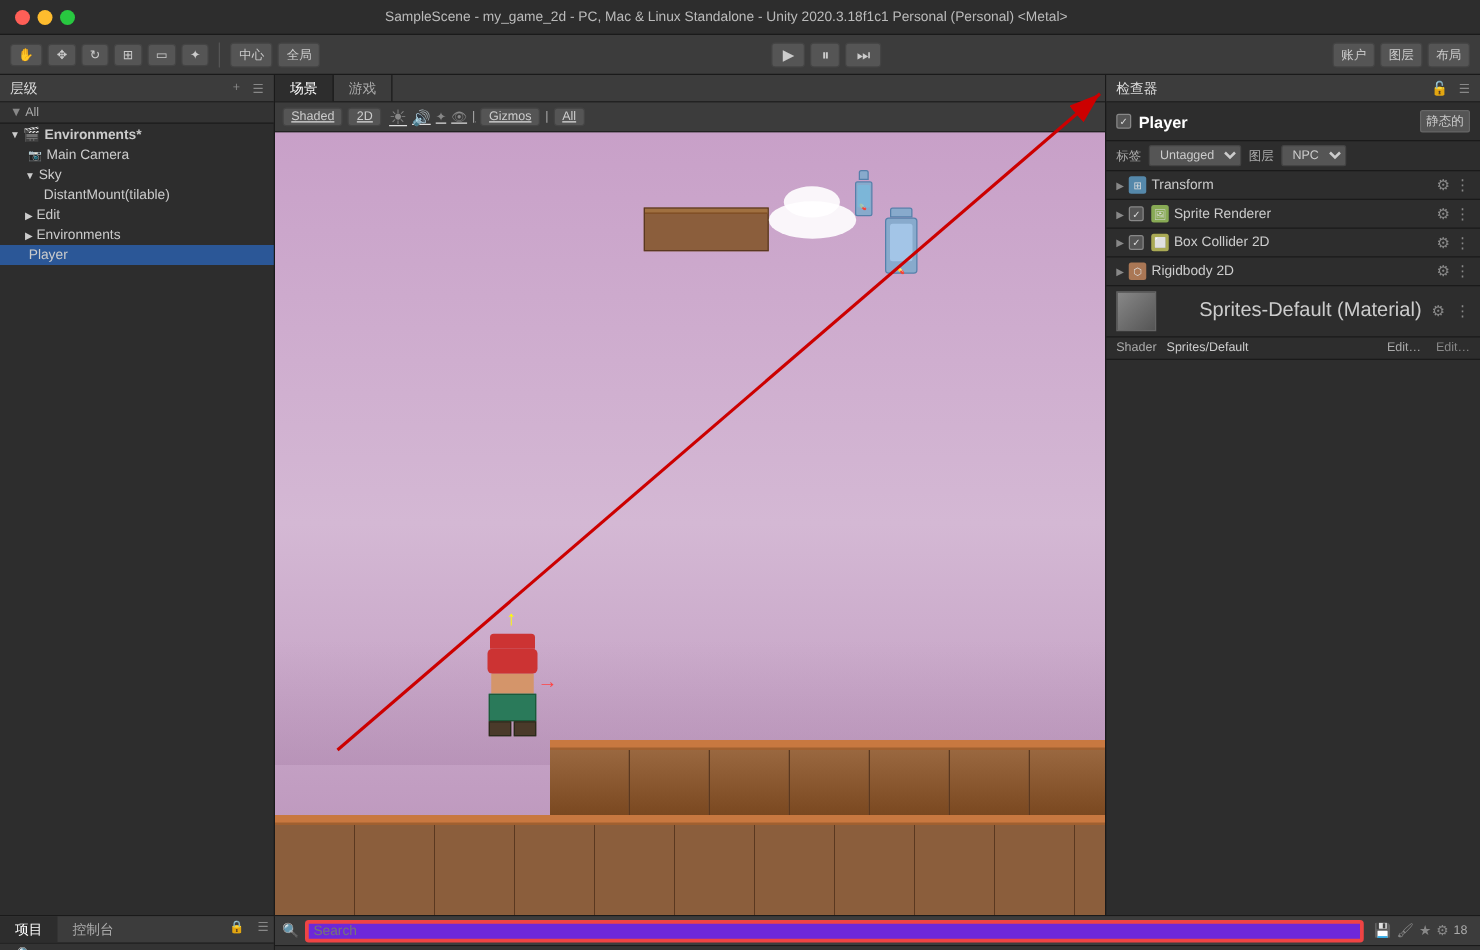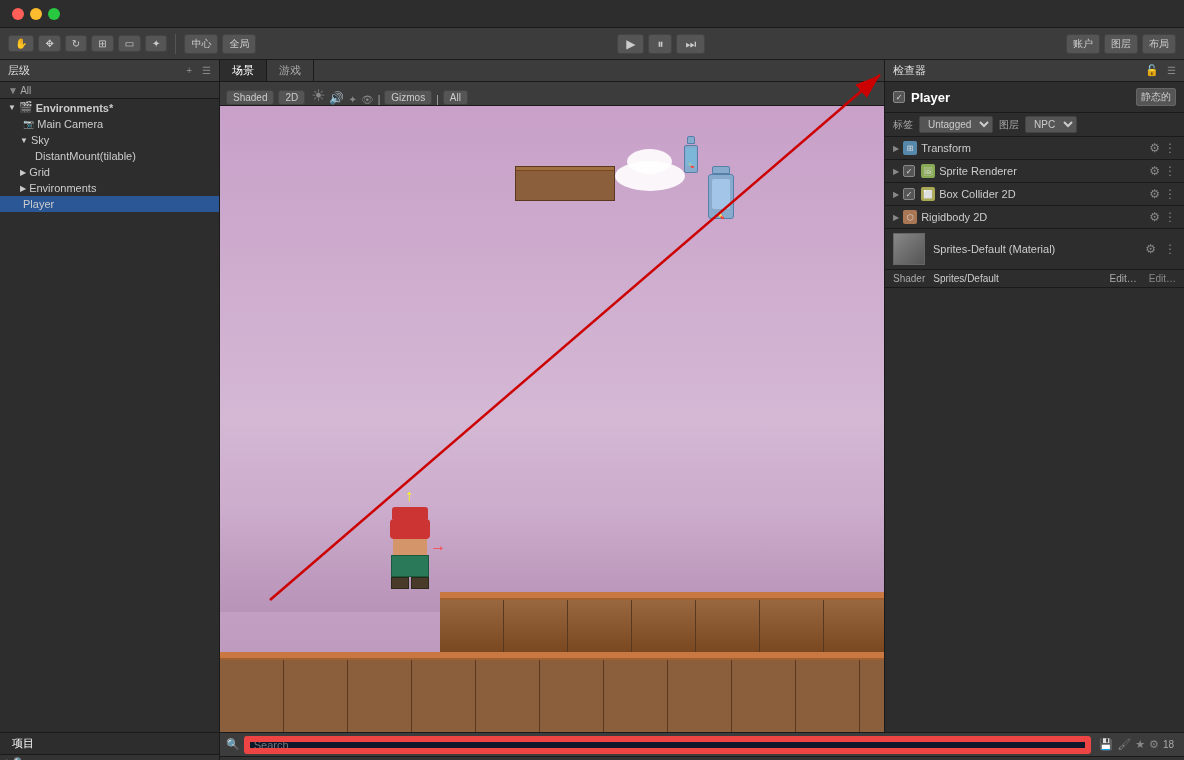--- a/index.html
+++ b/index.html
@@ -118,24 +118,25 @@
       border-right: 1px solid #1a1a1a;
     }
     .view-tab.active {
       background: #2d2d2d;
       color: #fff;
     }
     .scene-toolbar {
       background: #3c3c3c;
       height: 24px;
       display: flex;
-      align-items: flex-end;
+      align-items: center;
       padding: 0 6px;
       gap: 4px;
       border-bottom: 1px solid #1a1a1a;
+      text-decoration: underline;
     }
     .scene-toolbar-btn {
       background: #555;
       border: 1px solid #444;
       color: #ccc;
       padding: 1px 6px;
       border-radius: 3px;
       font-size: 10px;
       cursor: pointer;
     }
@@ -215,21 +216,21 @@
     .tri-right { font-size: 8px; color: #888; }
     .material-row {
       display: flex;
       align-items: center;
       padding: 4px 8px;
       gap: 8px;
       border-bottom: 1px solid #1a1a1a;
     }
     .material-preview { width: 32px; height: 32px; background: #888; border: 1px solid #666; }
     .material-info { flex: 1; }
-    .material-name { color: #ccc; font-size: 11px; }
+    .material-name { color: #ccc; font-size: 16px; text-align: right; }
     .shader-row {
       display: flex;
       align-items: center;
       padding: 3px 8px;
       gap: 8px;
       border-bottom: 1px solid #1a1a1a;
       color: #aaa;
       font-size: 10px;
     }
     .add-component-btn {
@@ -263,21 +264,20 @@
       flex: 1;
       background: #2d2d2d;
       display: flex;
       flex-direction: column;
     }
     .bottom-tabs {
       display: flex;
       background: #3c3c3c;
       border-bottom: 1px solid #1a1a1a;
       height: 22px;
-      flex-direction: column;
     }
     .bottom-tab {
       padding: 3px 12px;
       font-size: 11px;
       color: #aaa;
       cursor: pointer;
     }
     .bottom-tab.active { background: #2d2d2d; color: #fff; }
 
     
@@ -316,22 +316,22 @@
       background: #3c3c3c;
       border-bottom: 1px solid #1a1a1a;
       padding: 2px 6px;
       display: flex;
       align-items: center;
       gap: 4px;
       height: 24px;
     }
     .search-input {
       flex: 1;
-      background: #0f172a;
-      border: 6px solid #ef4444;
+      background: #6d28d9;
+      border: 3px solid #ef4444;
       color: #ccc;
       padding: 1px 4px;
       border-radius: 3px;
       font-size: 11px;
       height: 18px;
     }
 
     .bottom-icons {
       display: flex;
       align-items: center;
@@ -341,20 +341,21 @@
   </style>
 </head>
 <body>
 
 <div id="titlebar">
   <div class="traffic-lights">
     <div class="traffic-light tl-red"></div>
     <div class="traffic-light tl-yellow"></div>
     <div class="traffic-light tl-green"></div>
   </div>
+  <div class="title-text">SampleScene - my_game_2d - PC, Mac &amp; Linux Standalone - Unity 2020.3.18f1c1 Personal (Personal) &lt;Metal&gt;</div>
   <div style="width:70px"></div>
 </div>
 
 <div id="toolbar">
   <button class="toolbar-btn">✋</button>
   <button class="toolbar-btn">✥</button>
   <button class="toolbar-btn">↻</button>
   <button class="toolbar-btn">⊞</button>
   <button class="toolbar-btn">▭</button>
   <button class="toolbar-btn">✦</button>
@@ -397,21 +398,21 @@
     <div class="hierarchy-item indent-1">
       <span class="tri">▼</span>
       <span>Sky</span>
     </div>
     <div class="hierarchy-item indent-2">
       <span class="tri"> </span>
       <span>DistantMount(tilable)</span>
     </div>
     <div class="hierarchy-item indent-1">
       <span class="tri">▶</span>
-      <span>Grid</span>
+      <span>Edit</span>
     </div>
     <div class="hierarchy-item indent-1">
       <span class="tri">▶</span>
       <span>Environments</span>
     </div>
     <div class="hierarchy-item indent-1 selected">
       <span class="tri"> </span>
       <span>Player</span>
     </div>
   </div>

